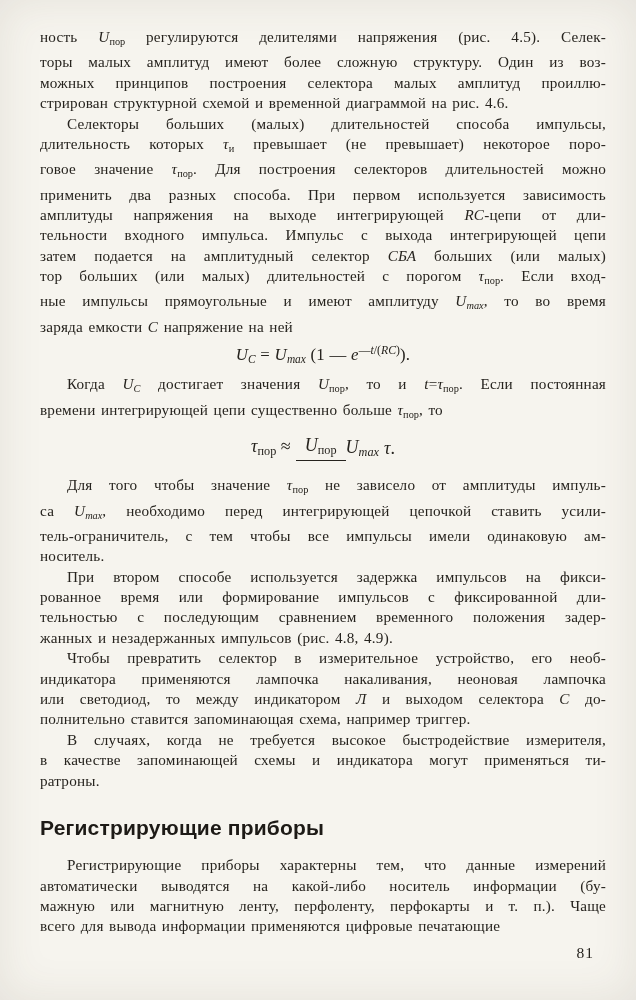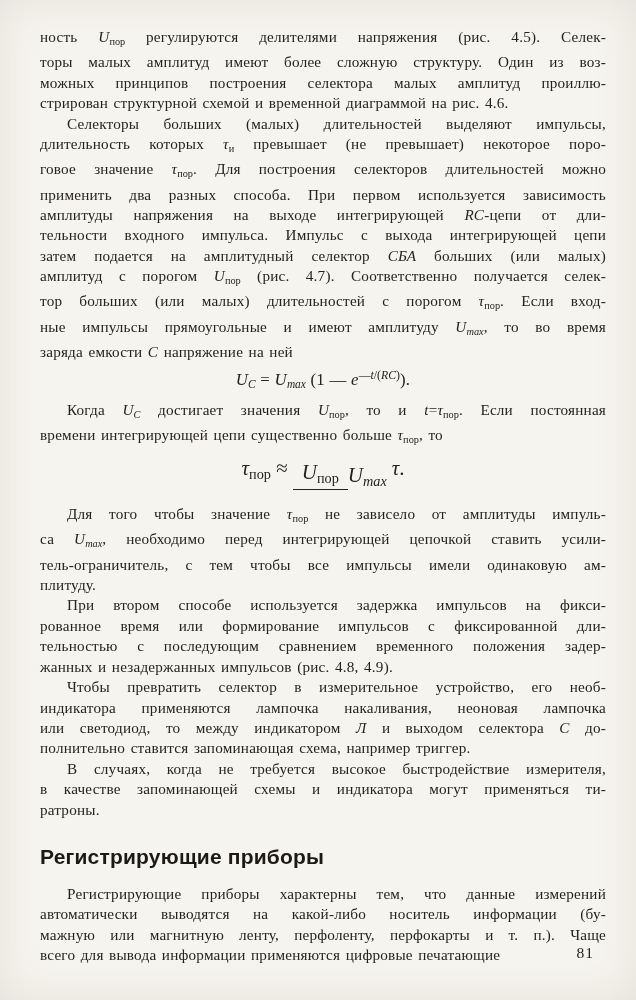--- a/index.html
+++ b/index.html
@@ -37,23 +37,23 @@
   i{font-style:italic;}
   sub{font-size:68%;vertical-align:-0.28em;letter-spacing:0;}
   sup{font-size:70%;vertical-align:0.5em;letter-spacing:0;}
   .formula{
     text-align:center;
     font-size:16.8px;
     margin:7px 0 9px;
     letter-spacing:0.3px;
   }
   .fracline{
-    display:flex;justify-content:center;
+    display:flex;justify-content:center;align-items:center;
     margin:6px 0 10px;
-    font-size:21px;
+    font-size:18px;
   }
   .frac{display:inline-flex;flex-direction:row;align-items:center;margin:4px 5px;}
   .frac .num{border-bottom:1.5px solid var(--ink);padding:0 9px 2px;}
   .frac .den{padding-top:2px;}
   .section-heading{
     font-family:"Liberation Sans", sans-serif;
     font-weight:700;
     font-size:21px;
     letter-spacing:0.2px;
     color:#1d1a16;
@@ -71,28 +71,27 @@
 <body>
 
 <div class="text-column">
     <div class="para">
       <div class="line">ность <i>U</i><sub>пор</sub> регулируются делителями напряжения (рис. 4.5). Селек-</div>
       <div class="line">торы малых амплитуд имеют более сложную структуру. Один из воз-</div>
       <div class="line">можных принципов построения селектора малых амплитуд проиллю-</div>
       <div class="line last">стрирован структурной схемой и временной диаграммой на рис. 4.6.</div>
     </div>
     <div class="para">
-      <div class="line indent">Селекторы больших (малых) длительностей выделяют импульсы,</div>
+      <div class="line indent">Селекторы больших (малых) длительностей способа импульсы,</div>
       <div class="line">длительность которых <i>τ</i><sub>и</sub> превышает (не превышает) некоторое поро-</div>
       <div class="line">говое значение <i>τ</i><sub>пор</sub>. Для построения селекторов длительностей можно</div>
       <div class="line">применить два разных способа. При первом используется зависимость</div>
       <div class="line">амплитуды напряжения на выходе интегрирующей <i>RC</i>-цепи от дли-</div>
       <div class="line">тельности входного импульса. Импульс с выхода интегрирующей цепи</div>
       <div class="line">затем подается на амплитудный селектор <i>СБА</i> больших (или малых)</div>
-      <div class="line">амплитуд с порогом <i>U</i><sub>пор</sub> (рис. 4.7). Соответственно получается селек-</div>
       <div class="line">тор больших (или малых) длительностей с порогом <i>τ</i><sub>пор</sub>. Если вход-</div>
       <div class="line">ные импульсы прямоугольные и имеют амплитуду <i>U</i><sub><i>max</i></sub>, то во время</div>
       <div class="line last">заряда емкости <i>С</i> напряжение на ней</div>
     </div>
     <div class="formula"><i>U</i><sub><i>C</i></sub> = <i>U</i><sub><i>max</i></sub> (1 — <i>e</i><sup>—<i>t</i>/(<i>RC</i>)</sup>).</div>
     <div class="para">
       <div class="line indent">Когда <i>U</i><sub><i>C</i></sub> достигает значения <i>U</i><sub>пор</sub>, то и <i>t</i>=<i>τ</i><sub>пор</sub>. Если постоянная</div>
       <div class="line last">времени интегрирующей цепи существенно больше <i>τ</i><sub>пор</sub>, то</div>
     </div>
     <div class="fracline">
@@ -100,21 +99,21 @@
       <span class="frac">
         <span class="num"><i>U</i><sub>пор</sub></span>
         <span class="den"><i>U</i><sub><i>max</i></sub></span>
       </span>
       <span> <i>τ</i>.</span>
     </div>
     <div class="para">
       <div class="line indent">Для того чтобы значение <i>τ</i><sub>пор</sub> не зависело от амплитуды импуль-</div>
       <div class="line">са <i>U</i><sub><i>max</i></sub>, необходимо перед интегрирующей цепочкой ставить усили-</div>
       <div class="line">тель-ограничитель, с тем чтобы все импульсы имели одинаковую ам-</div>
-      <div class="line last">плитуду.</div>
+      <div class="line last">носитель.</div>
     </div>
     <div class="para">
       <div class="line indent">При втором способе используется задержка импульсов на фикси-</div>
       <div class="line">рованное время или формирование импульсов с фиксированной дли-</div>
       <div class="line">тельностью с последующим сравнением временного положения задер-</div>
       <div class="line last">жанных и незадержанных импульсов (рис. 4.8, 4.9).</div>
     </div>
     <div class="para">
       <div class="line indent">Чтобы превратить селектор в измерительное устройство, его необ-</div>
       <div class="line">индикатора применяются лампочка накаливания, неоновая лампочка</div>

